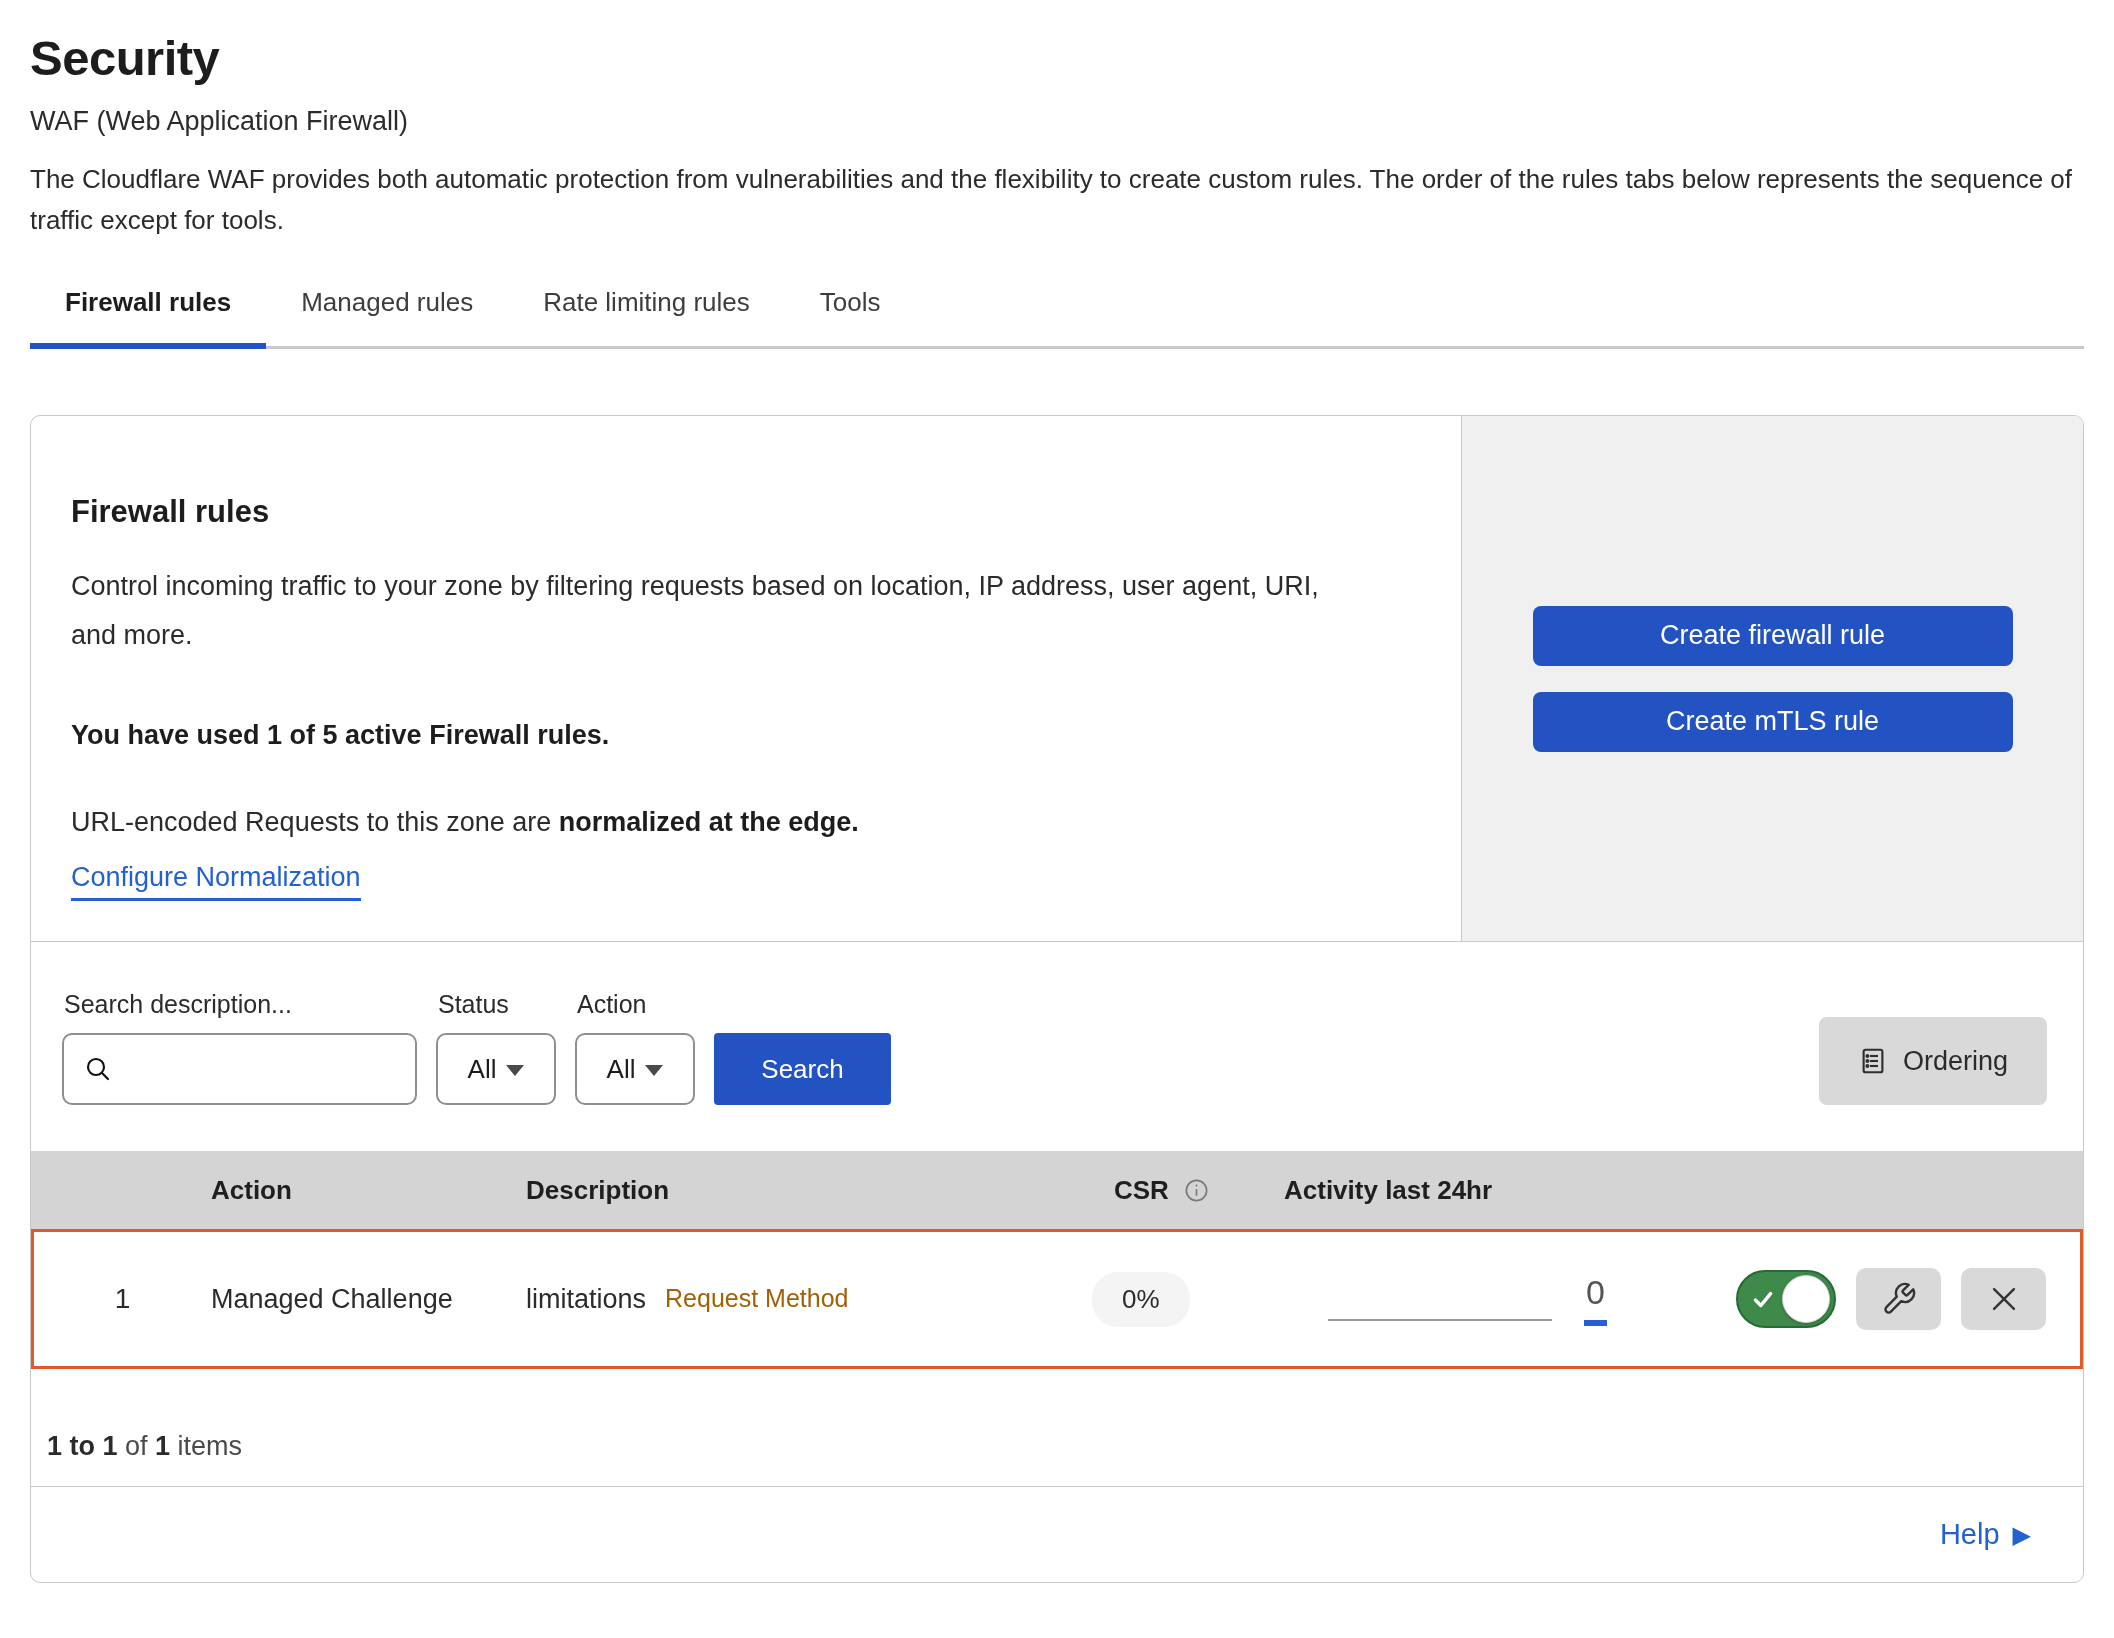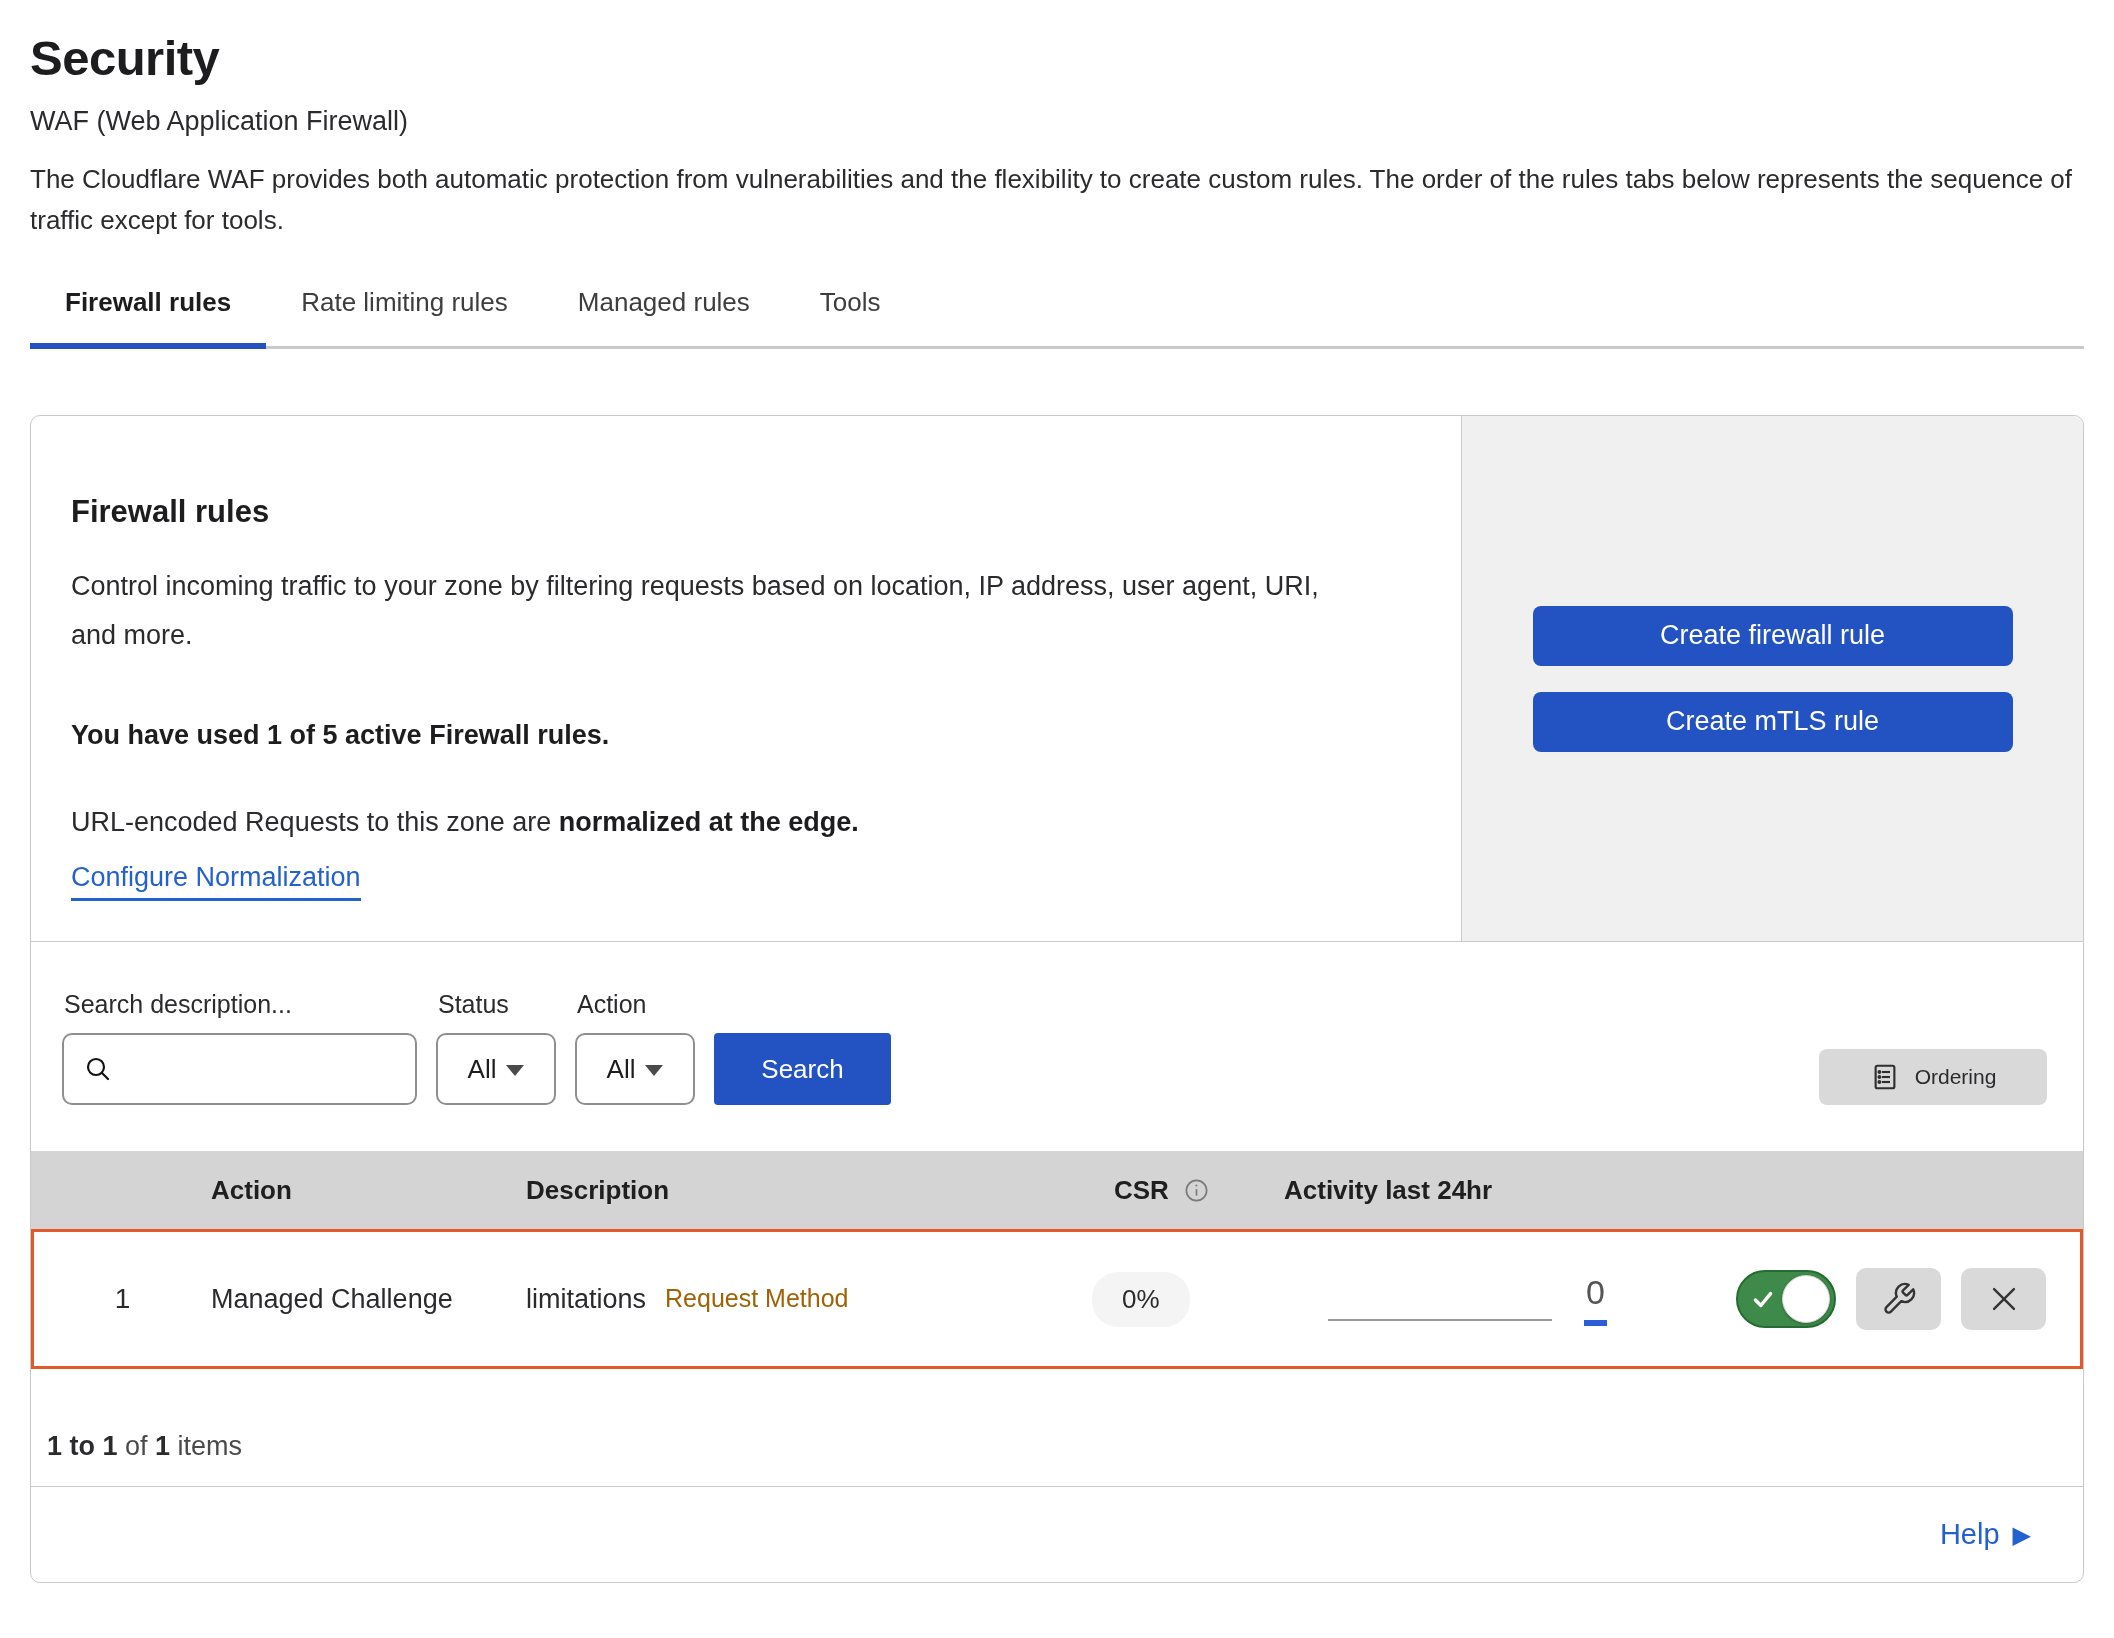--- a/index.html
+++ b/index.html
@@ -62,22 +62,22 @@
   .search-box{width:355px;height:72px;border:2px solid #8f8f8f;border-radius:10px;
     display:flex;align-items:center;padding-left:18px;background:#fff;}
   .search-box input{border:none;outline:none;flex:1;height:60px;font-size:26px;font-family:inherit;
     background:transparent;margin-left:8px;min-width:0;}
   .select-box{width:120px;height:72px;border:2px solid #8f8f8f;border-radius:10px;background:#fff;
     display:flex;align-items:center;justify-content:center;gap:10px;font-size:26px;color:#1d1d1f;cursor:pointer;}
   .chevron{width:0;height:0;border-left:9px solid transparent;border-right:9px solid transparent;
     border-top:11px solid #4a4a4a;margin-top:3px;}
   .btn-search{width:177px;height:72px;background:var(--accent-blue);color:#fff;font-size:26px;
     font-family:inherit;border:none;border-radius:4px;cursor:pointer;}
-  .btn-ordering{width:228px;height:56px;background:var(--control-gray);border:none;border-radius:8px;
-    font-size:21px;color:#2b2b2e;font-family:inherit;display:flex;align-items:center;justify-content:center;
+  .btn-ordering{width:228px;height:88px;background:var(--control-gray);border:none;border-radius:8px;
+    font-size:27px;color:#2b2b2e;font-family:inherit;display:flex;align-items:center;justify-content:center;
     gap:15px;cursor:pointer;}
 
   
   .thead{display:grid;grid-template-columns:180px 315px 520px 220px 420px 1fr;
     background:var(--header-gray);height:78px;align-items:center;font-size:26px;font-weight:700;color:#1f1f1f;}
   .th-csr{padding-left:68px;display:flex;align-items:center;gap:14px;}
   .th-activity{padding-left:18px;}
 
   .rule-row{display:grid;grid-template-columns:177px 315px 520px 220px 420px 1fr;
     border:3px solid var(--orange);background:#fff;height:140px;align-items:center;}
@@ -115,22 +115,22 @@
 <body>
 
 <div class="page">
 
   <h1 class="page-title">Security</h1>
   <h2 class="page-subtitle">WAF (Web Application Firewall)</h2>
   <p class="page-desc">The Cloudflare WAF provides both automatic protection from vulnerabilities and the flexibility to create custom rules. The order of the rules tabs below represents the sequence of traffic except for tools.</p>
 
   <nav class="tabs">
     <div class="tab active">Firewall rules</div>
+    <div class="tab">Managed rules</div>
     <div class="tab">Rate limiting rules</div>
-    <div class="tab">Managed rules</div>
     <div class="tab">Tools</div>
   </nav>
 
   <section class="card">
 
     <div class="card-top">
       <div class="card-info">
         <h3 class="card-info-heading">Firewall rules</h3>
         <p class="card-info-desc">Control incoming traffic to your zone by filtering requests based on location, IP address, user agent, URI, and more.</p>
         <p class="card-info-usage">You have used 1 of 5 active Firewall rules.</p>

